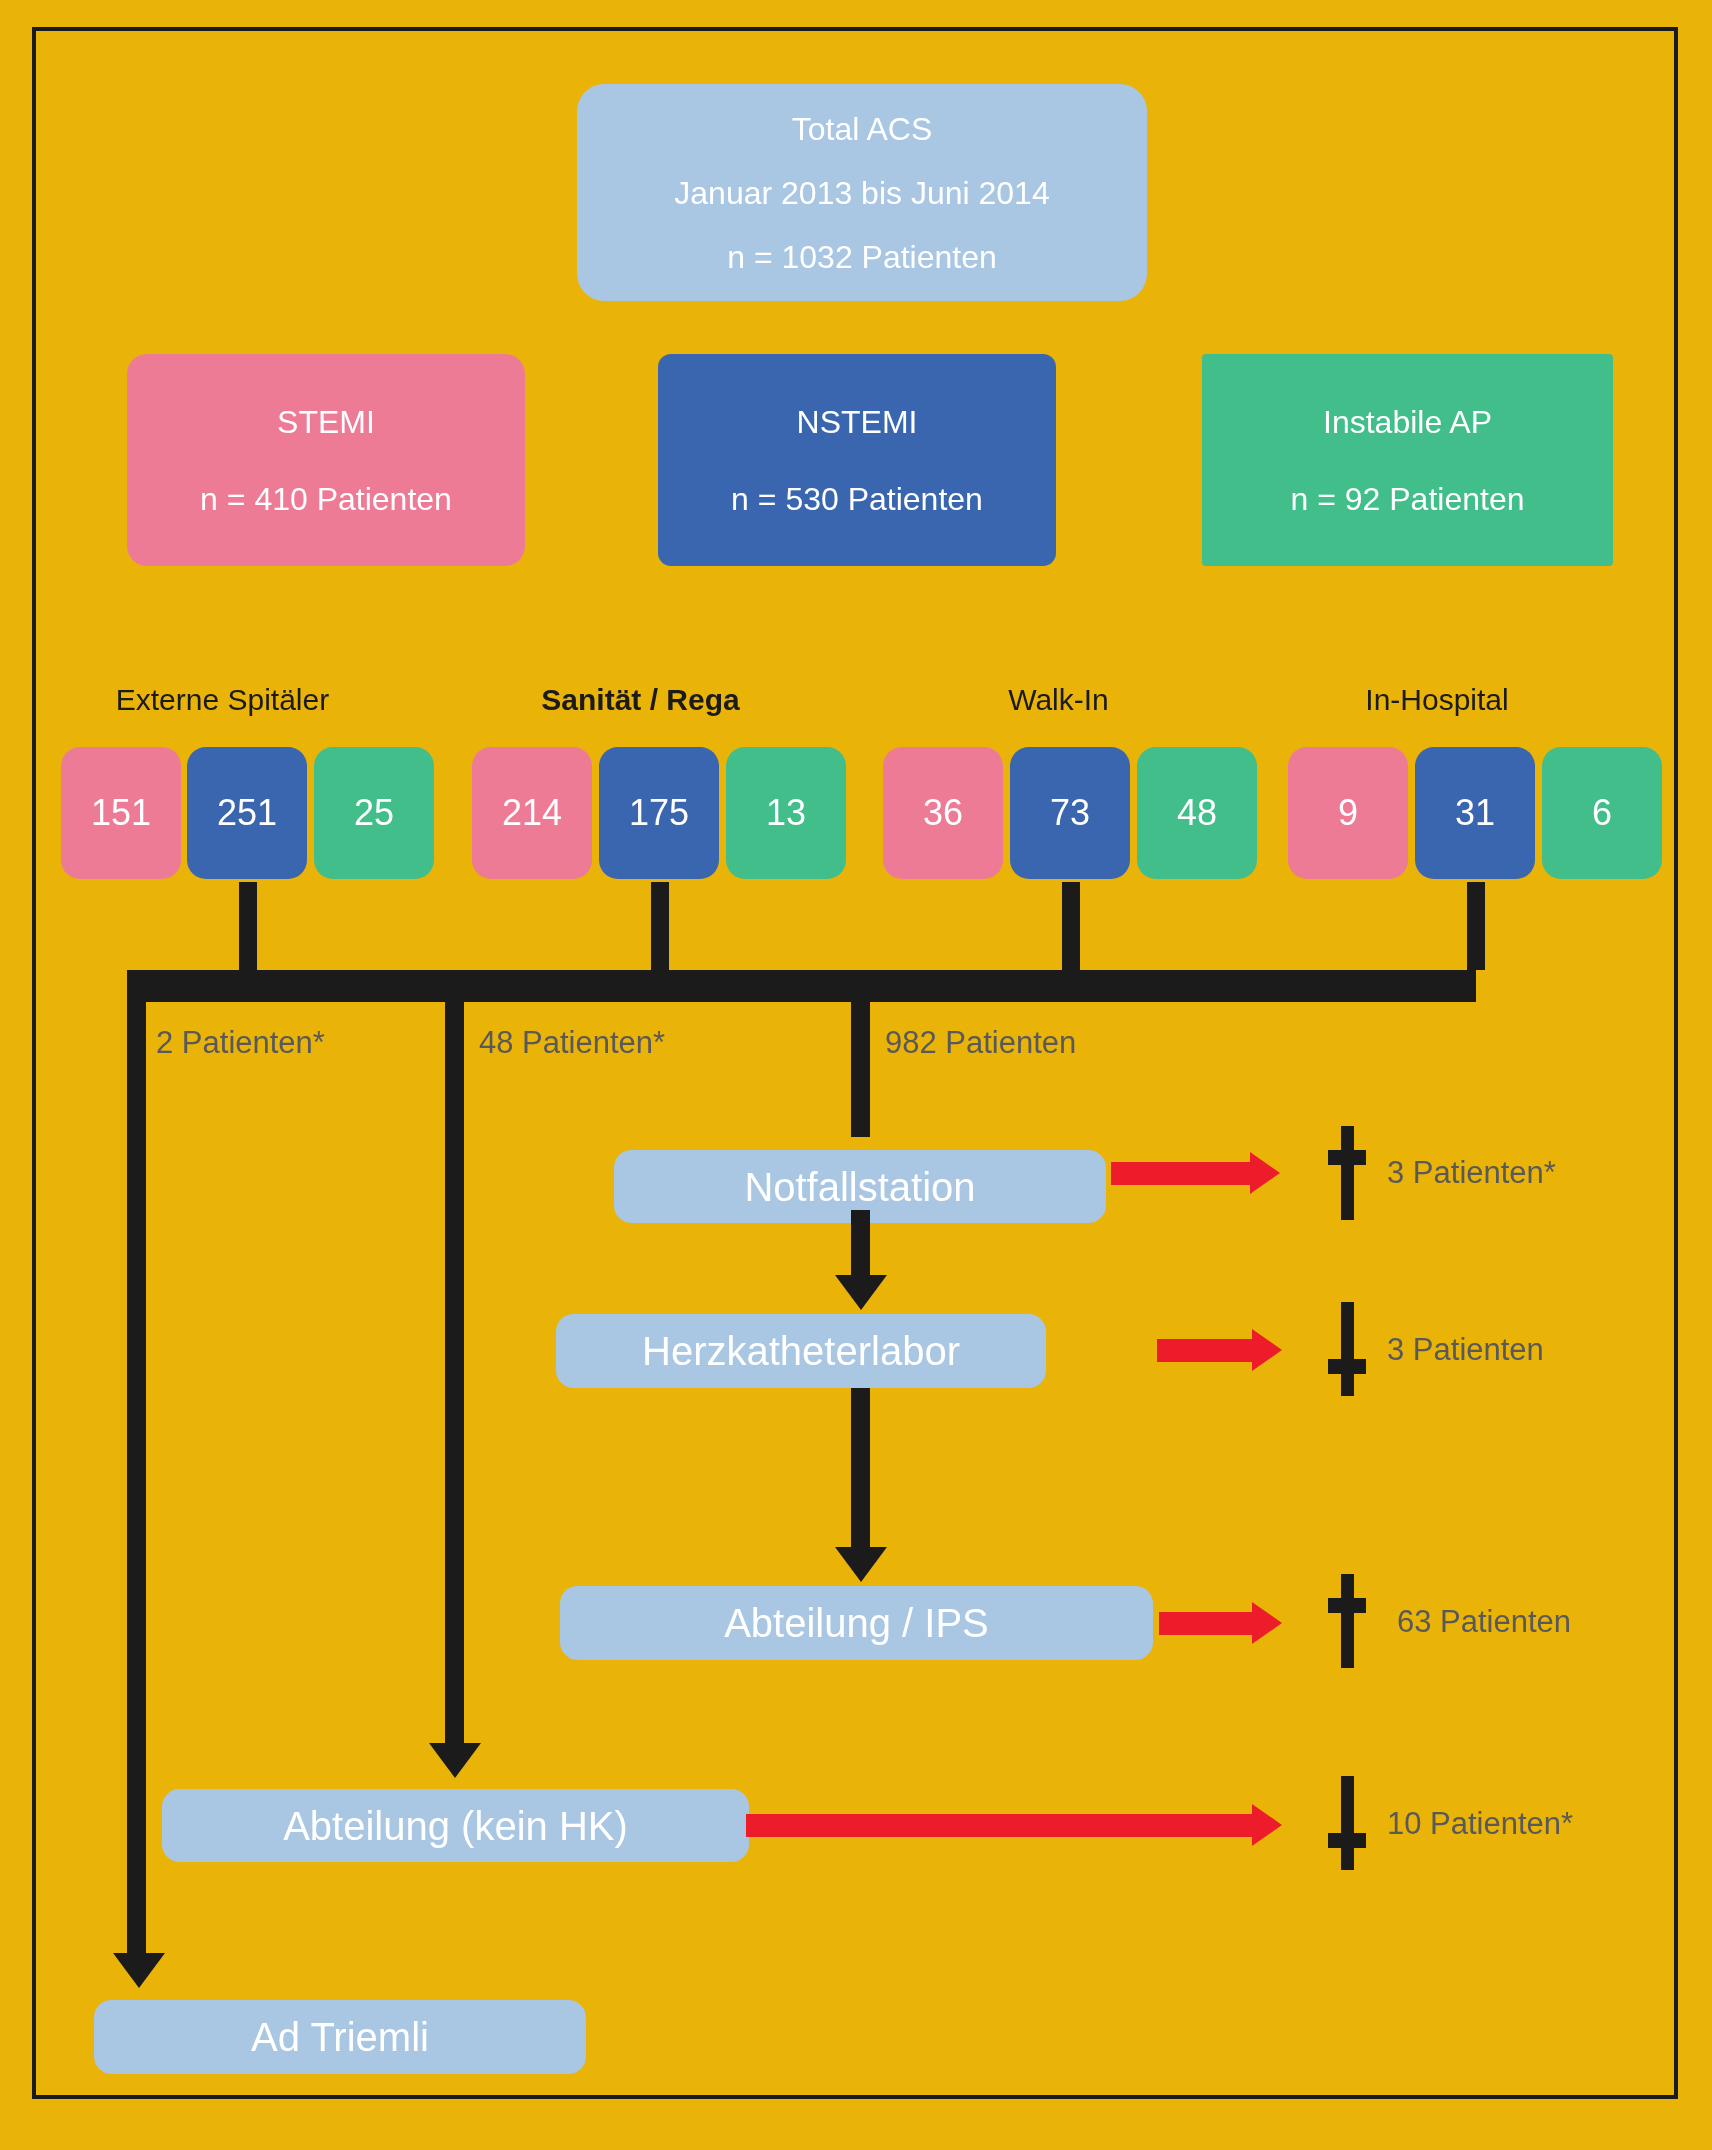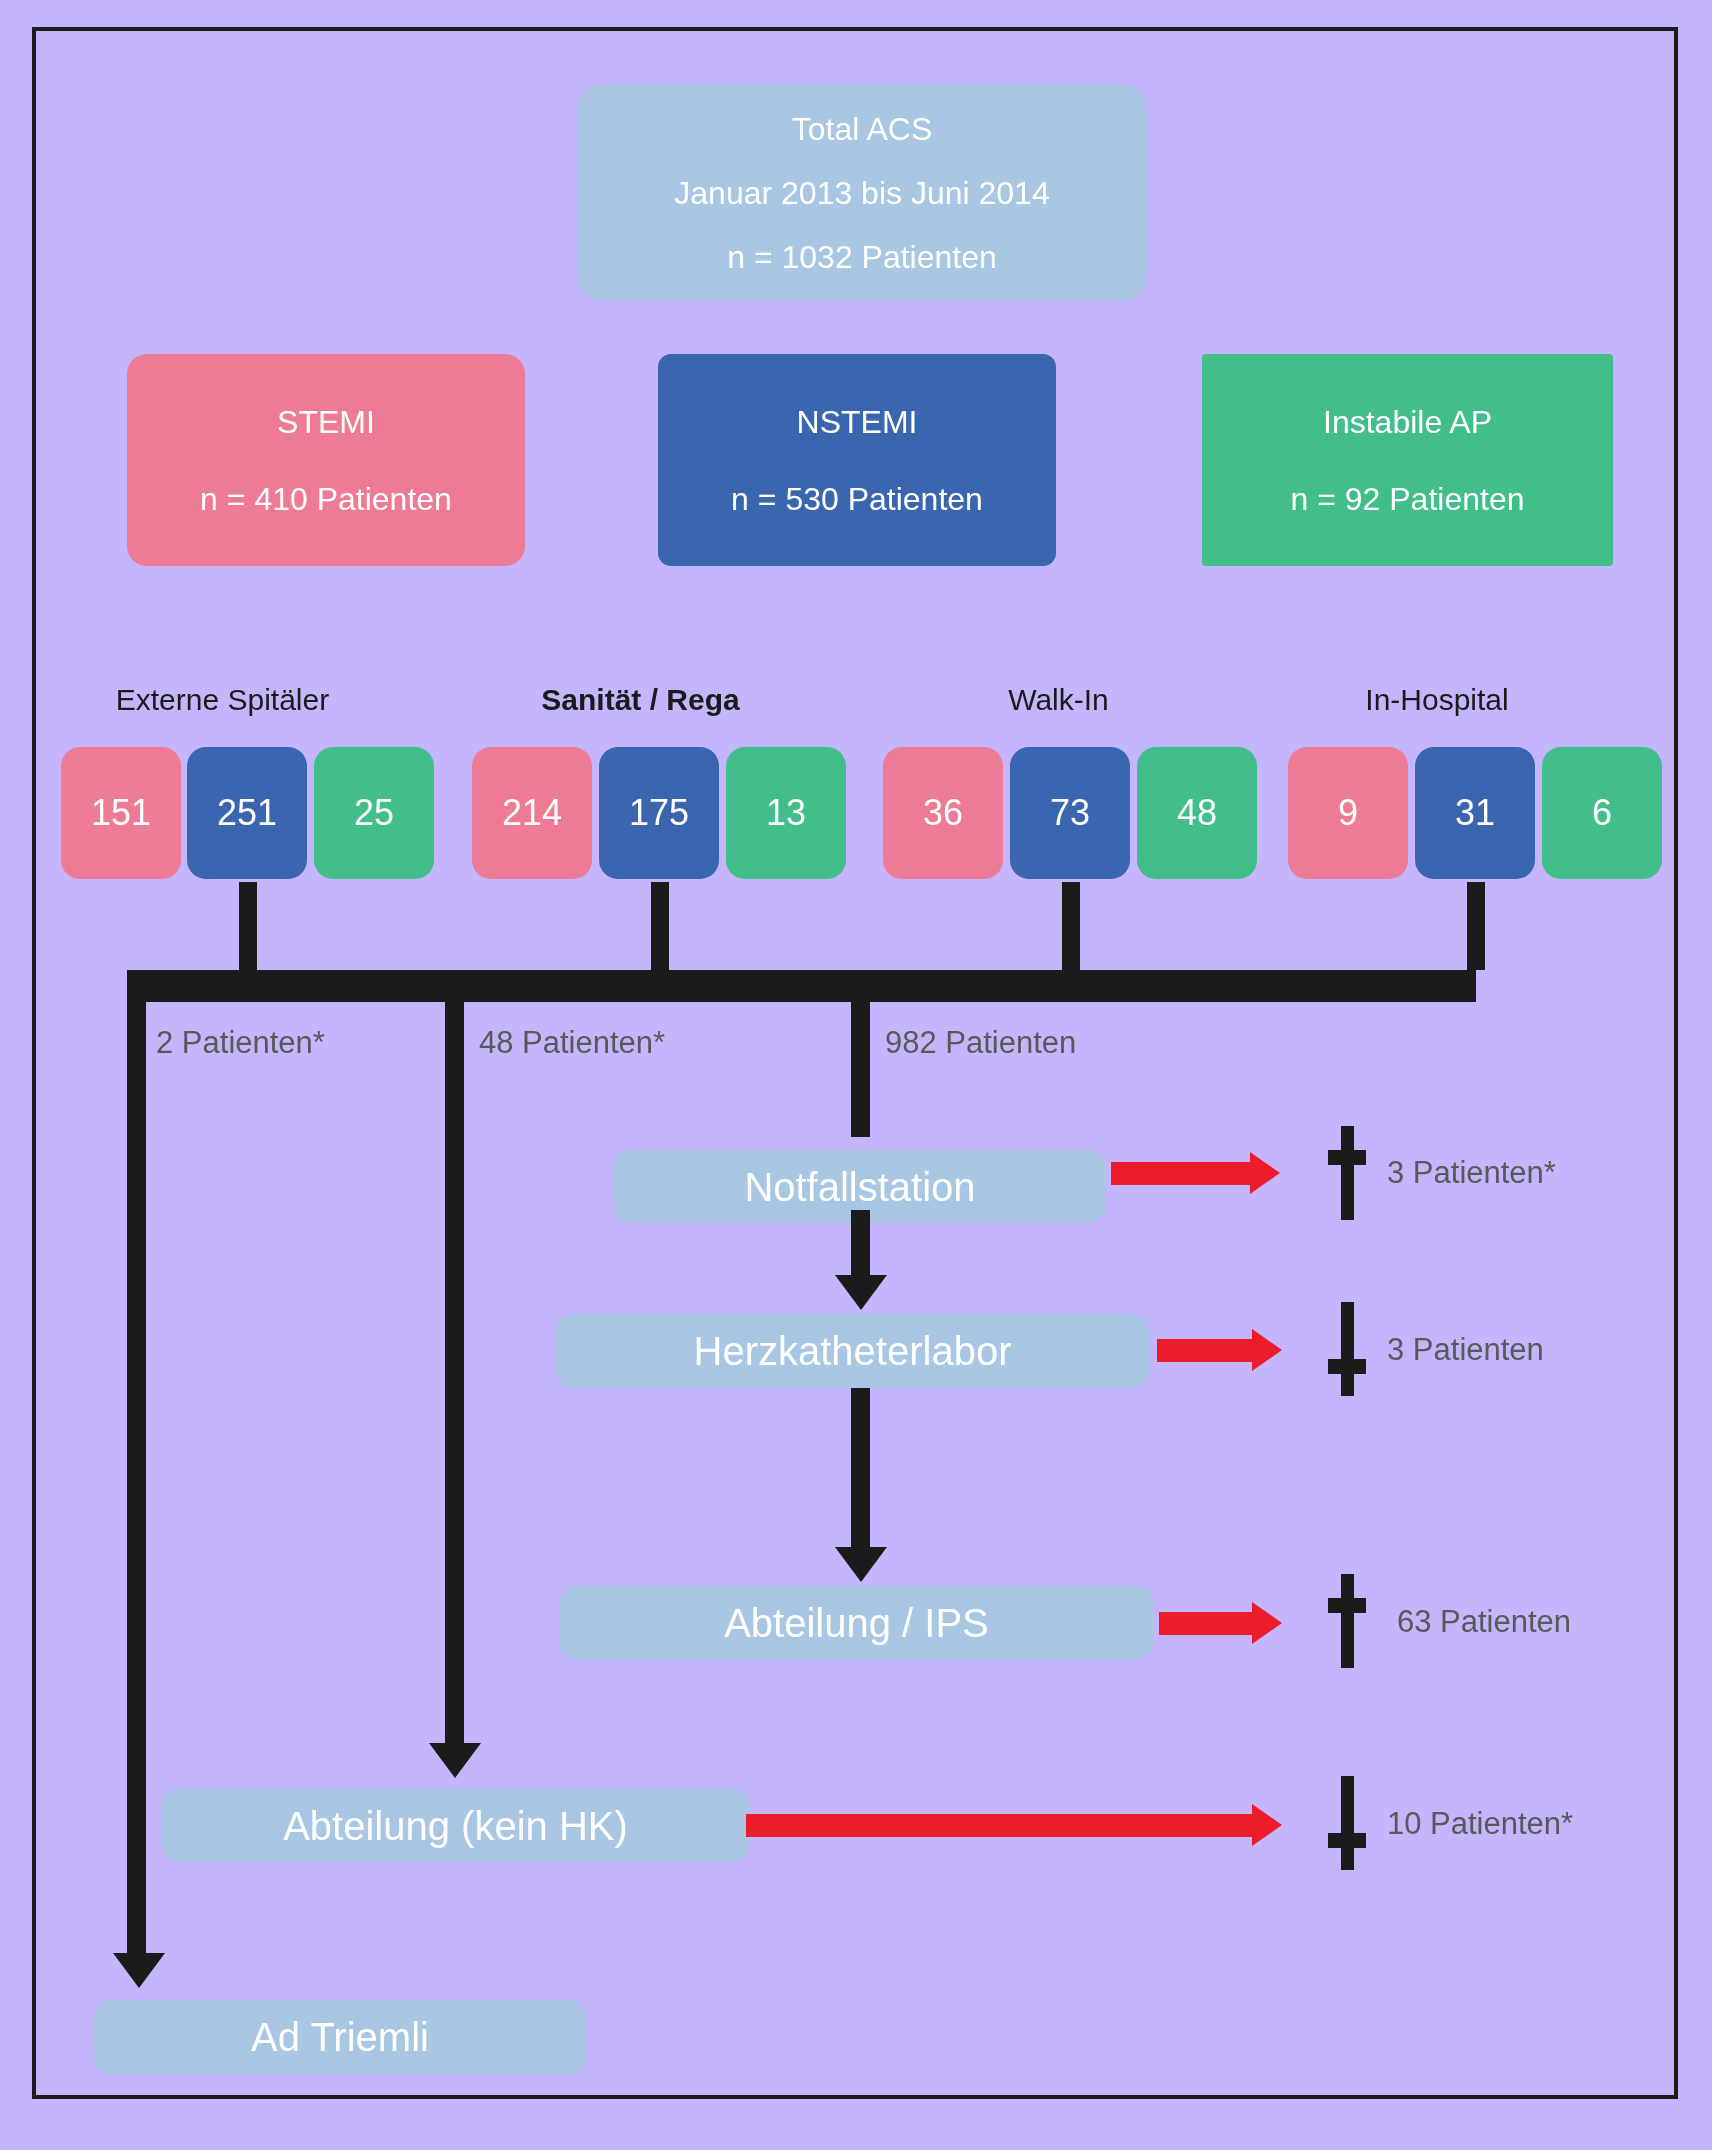--- a/index.html
+++ b/index.html
@@ -7,21 +7,21 @@
     padding: 0;
     background: #ffffff;
   }
   body {
     font-family: "Liberation Sans", sans-serif;
   }
   #figure {
     position: relative;
     width: 1713px;
     height: 2151px;
-    background: #c4b5fd;
+    background: #eab308;
     overflow: hidden;
   }
   .frame {
     position: absolute;
     left: 32px;
     top: 27px;
     width: 1646px;
     height: 2072px;
     border: 4.7px solid #1b1b1b;
     box-sizing: border-box;
@@ -108,21 +108,21 @@
   .arrowhead-down {
     position: absolute;
     width: 0; height: 0;
     border-left: 26px solid transparent;
     border-right: 26px solid transparent;
     border-top: 35px solid #1b1b1b;
   }
 
   
   #notfallstation   { left: 614px; top: 1150px; width: 492px; height: 73px; font-size: 40px; }
-  #herzkatheterlabor{ left: 556px; top: 1314px; width: 593px; height: 74px; font-size: 40px; text-align: center; }
+  #herzkatheterlabor{ left: 556px; top: 1314px; width: 490px; height: 74px; font-size: 40px; text-align: center; }
   #abteilung-ips    { left: 560px; top: 1586px; width: 593px; height: 74px; font-size: 40px; }
   #abteilung-kein-hk{ left: 162px; top: 1789px; width: 587px; height: 73px; font-size: 40px; }
   #ad-triemli       { left: 94px; top: 2000px; width: 492px; height: 74px; font-size: 40px; }
 
   
   .red-arrow { position: absolute; height: 23px; }
   .red-arrow .shaft {
     position: absolute; left: 0; top: 0; height: 23px;
     background: #ec1c2a;
   }

